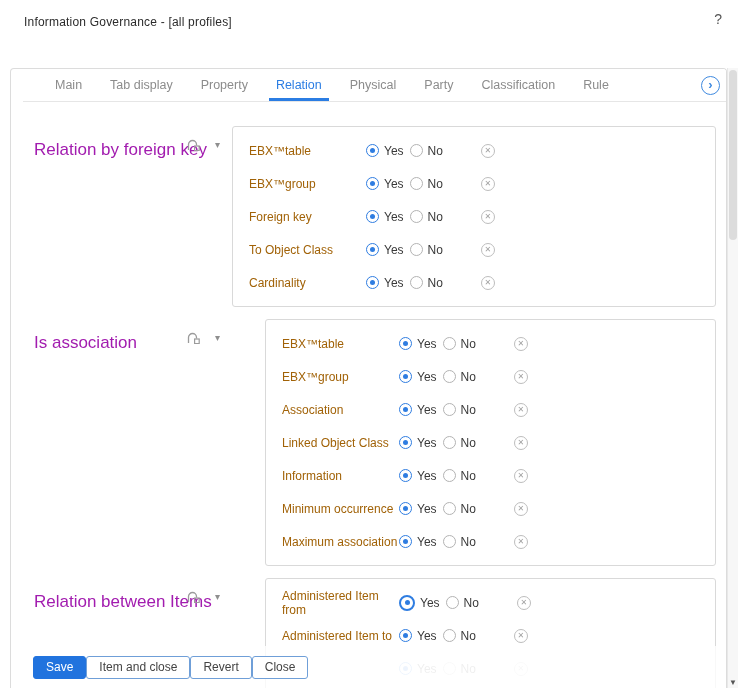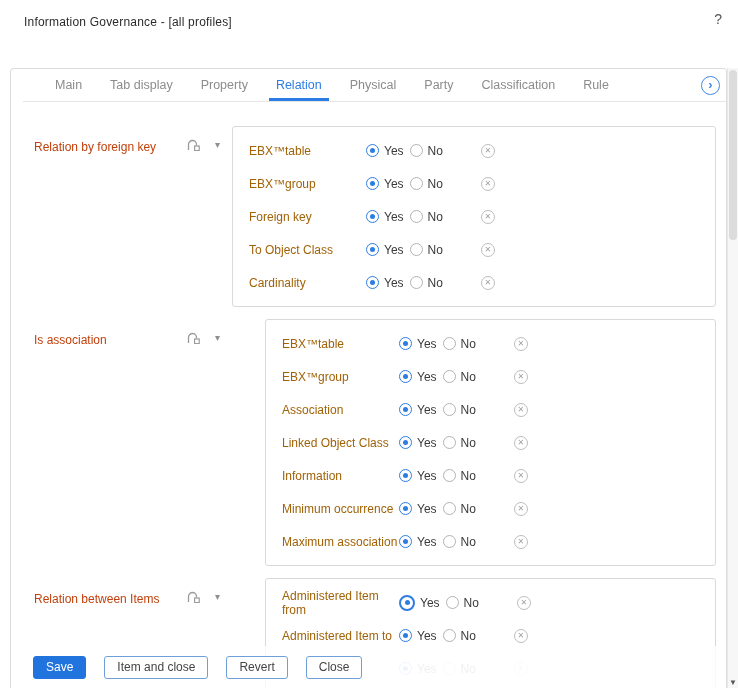--- a/index.html
+++ b/index.html
@@ -26,21 +26,21 @@
   .tab-next { margin-left:auto; margin-right:6px; width:19px; height:19px; border:1px solid #3f8ae0; border-radius:50%;
               color:#3f8ae0; font-size:13px; font-weight:bold; display:flex; align-items:center; justify-content:center;
               cursor:pointer; flex-shrink:0; padding-bottom:1px; }
 
   
   .content { position:absolute; top:34px; left:0; right:0; bottom:0; overflow:hidden; }
   .section { position:relative; display:flex; margin-top:12px; }
   .section.first { margin-top:23px; }
   .left-col { width:254px; flex-shrink:0; }
   .section.first .left-col { width:221px; }
-  .section-label { padding:14px 0 0 23px; font-size:12px; color:#c2410c; }
+  .section-label { padding:14px 0 0 23px; font-size:17px; color:#a21caf; }
   .section-icons { position:absolute; left:176px; top:13px; display:flex; align-items:center; gap:15px; }
   .fork-icon { display:inline-flex; cursor:pointer; }
   .chev { font-size:10px; color:#8f8f8f; cursor:pointer; line-height:1; }
 
   .panel { flex:1; margin-right:10px; border:1px solid #d9d9d9; border-radius:3px; padding:7px 0; background:#fff; }
   .row { display:flex; align-items:center; height:33px; padding:0 16px; font-size:12px; }
   .row.disabled { opacity:.45; }
   .row-label { width:117px; flex-shrink:0; color:#a16207; }
   .opt { display:flex; align-items:center; margin-right:6px; cursor:pointer; }
   .radio { width:13px; height:13px; border:1px solid #b3b3b3; border-radius:50%; background:#fff;
@@ -49,21 +49,21 @@
   .radio.sel::after { content:""; position:absolute; top:50%; left:50%; width:5px; height:5px; margin:-2.5px 0 0 -2.5px;
                       border-radius:50%; background:#2f7de1; }
   .radio.focused { width:16px; height:16px; border:2px solid #2f7de1; }
   .opt-label { color:#3a3a3a; }
   .clear { margin-left:32px; width:14px; height:14px; border:1px solid #bdbdbd; border-radius:50%;
            color:#a2a2a2; font-size:8px; display:flex; align-items:center; justify-content:center;
            cursor:pointer; flex-shrink:0; line-height:1; }
 
   
   .footer { position:absolute; bottom:0; left:0; right:1px; height:42px; background:rgba(255,255,255,0.82);
-            display:flex; align-items:center; gap:18px; padding-left:22px; }
+            display:flex; align-items:center; padding-left:22px; }
   .btn { height:23px; padding:0 12px; font-size:12px; border-radius:3px; border:1px solid #6f9fd8;
          background:#fff; color:#444; cursor:pointer; font-family:"Liberation Sans", sans-serif; }
   .btn.primary { background:#2173de; border-color:#2173de; color:#fff; }
 
   
   .vscroll { position:absolute; top:68px; right:0; width:11px; bottom:0; background:#f7f7f7; border-left:1px solid #e8e8e8; }
   .vthumb { position:absolute; top:2px; left:1px; right:1px; height:170px; background:#dcdcdc; border-radius:4px; }
   .varrow { position:absolute; bottom:1px; left:0; right:0; text-align:center; font-size:8px; color:#555; cursor:pointer; }
 </style>
 </head>

